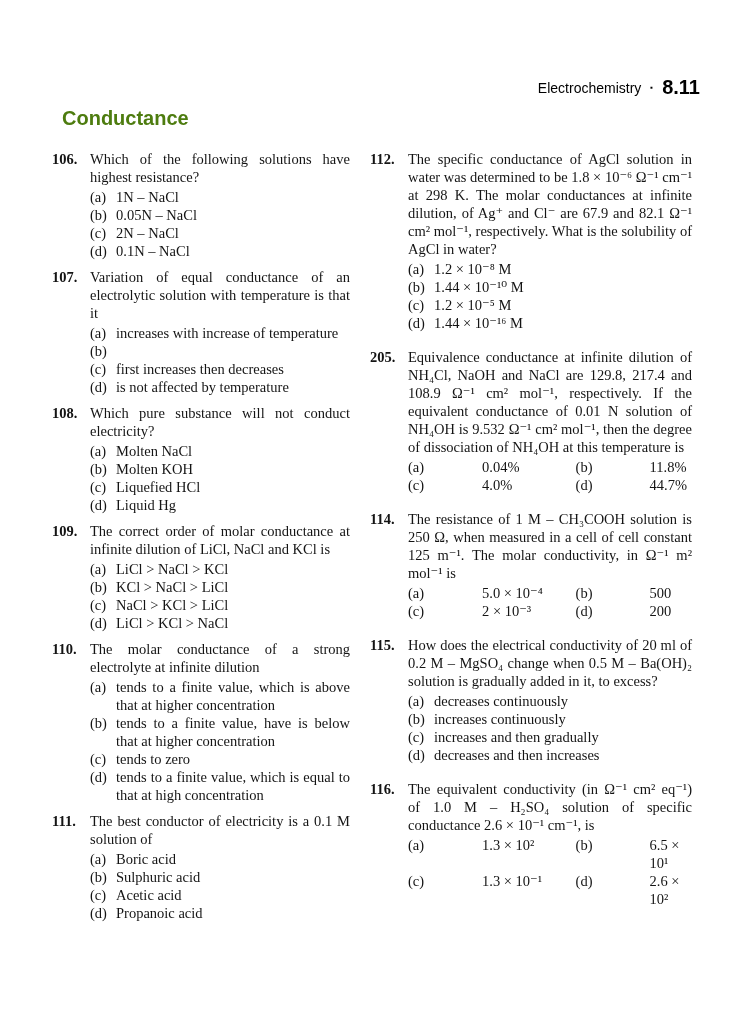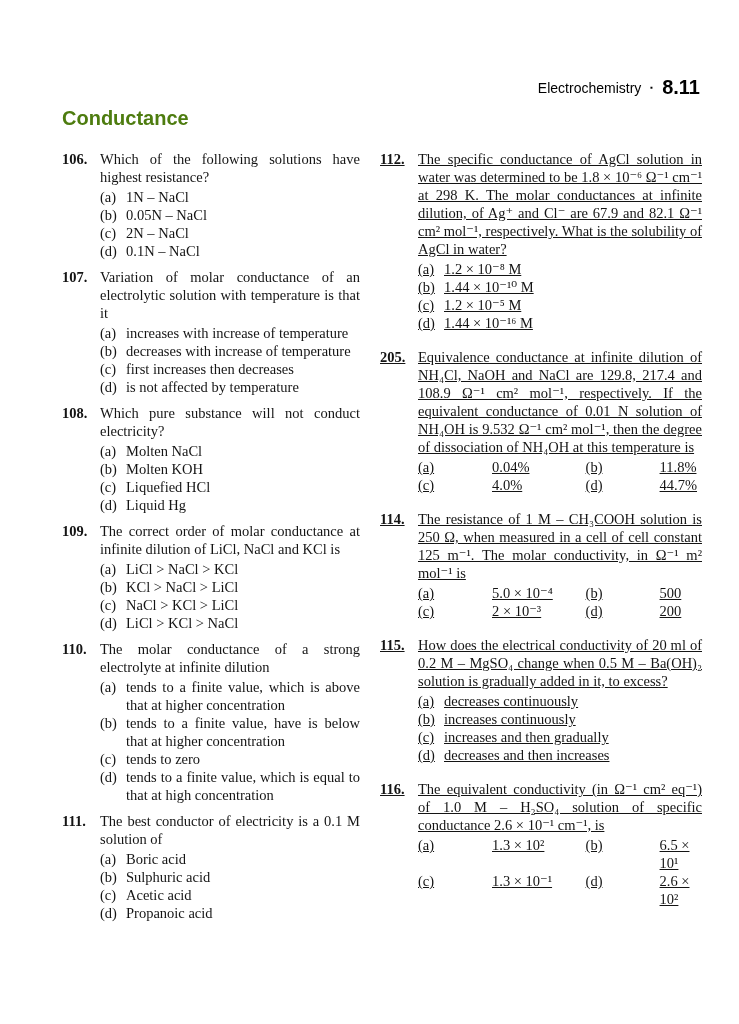--- a/index.html
+++ b/index.html
@@ -20,29 +20,29 @@
     display:flex; align-items:center; gap:9px;
   }
   .header .sep { font-size:8px; line-height:1; position:relative; top:0px; }
   .header .pageno { font-weight:bold; font-size:20px; }
   .section-title {
     position:absolute; top:107px; left:62px;
     font-family:"Liberation Sans","DejaVu Sans",sans-serif;
     font-weight:bold; font-size:20px; color:#4d7c0f;
   }
   .content {
-    position:absolute; top:150px; left:62px; width:640px;
+    position:absolute; top:150px; left:52px; width:640px;
     display:flex; gap:20px;
     font-size:14.5px; line-height:18px;justify-content:flex-end;
   }
   .col { display:flex; flex-direction:column; }
   .col-left  { width:298px; }
   .col-right { width:322px; }
   .question { margin-bottom:8px; }
-  .col-right .question { margin-bottom:16px;text-decoration:underline; }
+  .col-right .question { margin-bottom:16px; }
   .q-head { display:flex; }
   .q-num  { flex:none; width:38px; font-weight:bold; }
   .q-text { flex:1; text-align:justify; }
   .q-opts { margin-left:38px; margin-top:2px; }
   .opt { display:flex; }
   .opt-label { flex:none; width:26px; }
   .opt-text  { flex:1; text-align:justify; }
   .q-opts.two-col { display:grid; grid-template-columns:59% 41%; }
   .q-opts.two-col .opt-text { text-align:left;margin-left:48px; }
 </style>
@@ -81,30 +81,29 @@
             </div>
             <div class="opt">
               <span class="opt-label">(d)</span>
               <span class="opt-text">0.1N – NaCl</span>
             </div>
           </div>
         </div>
         <div class="question">
           <div class="q-head">
             <span class="q-num">107.</span>
-            <div class="q-text">Variation of molar conductance of an electrolytic solution with temperature is that it</div>
+            <div class="q-text">Variation of equal conductance of an electrolytic solution with temperature is that it</div>
           </div>
           <div class="q-opts">
             <div class="opt">
               <span class="opt-label">(a)</span>
               <span class="opt-text">increases with increase of temperature</span>
             </div>
             <div class="opt">
               <span class="opt-label">(b)</span>
-              <span class="opt-text">decreases with increase of temperature</span>
             </div>
             <div class="opt">
               <span class="opt-label">(c)</span>
               <span class="opt-text">first increases then decreases</span>
             </div>
             <div class="opt">
               <span class="opt-label">(d)</span>
               <span class="opt-text">is not affected by temperature</span>
             </div>
           </div>

